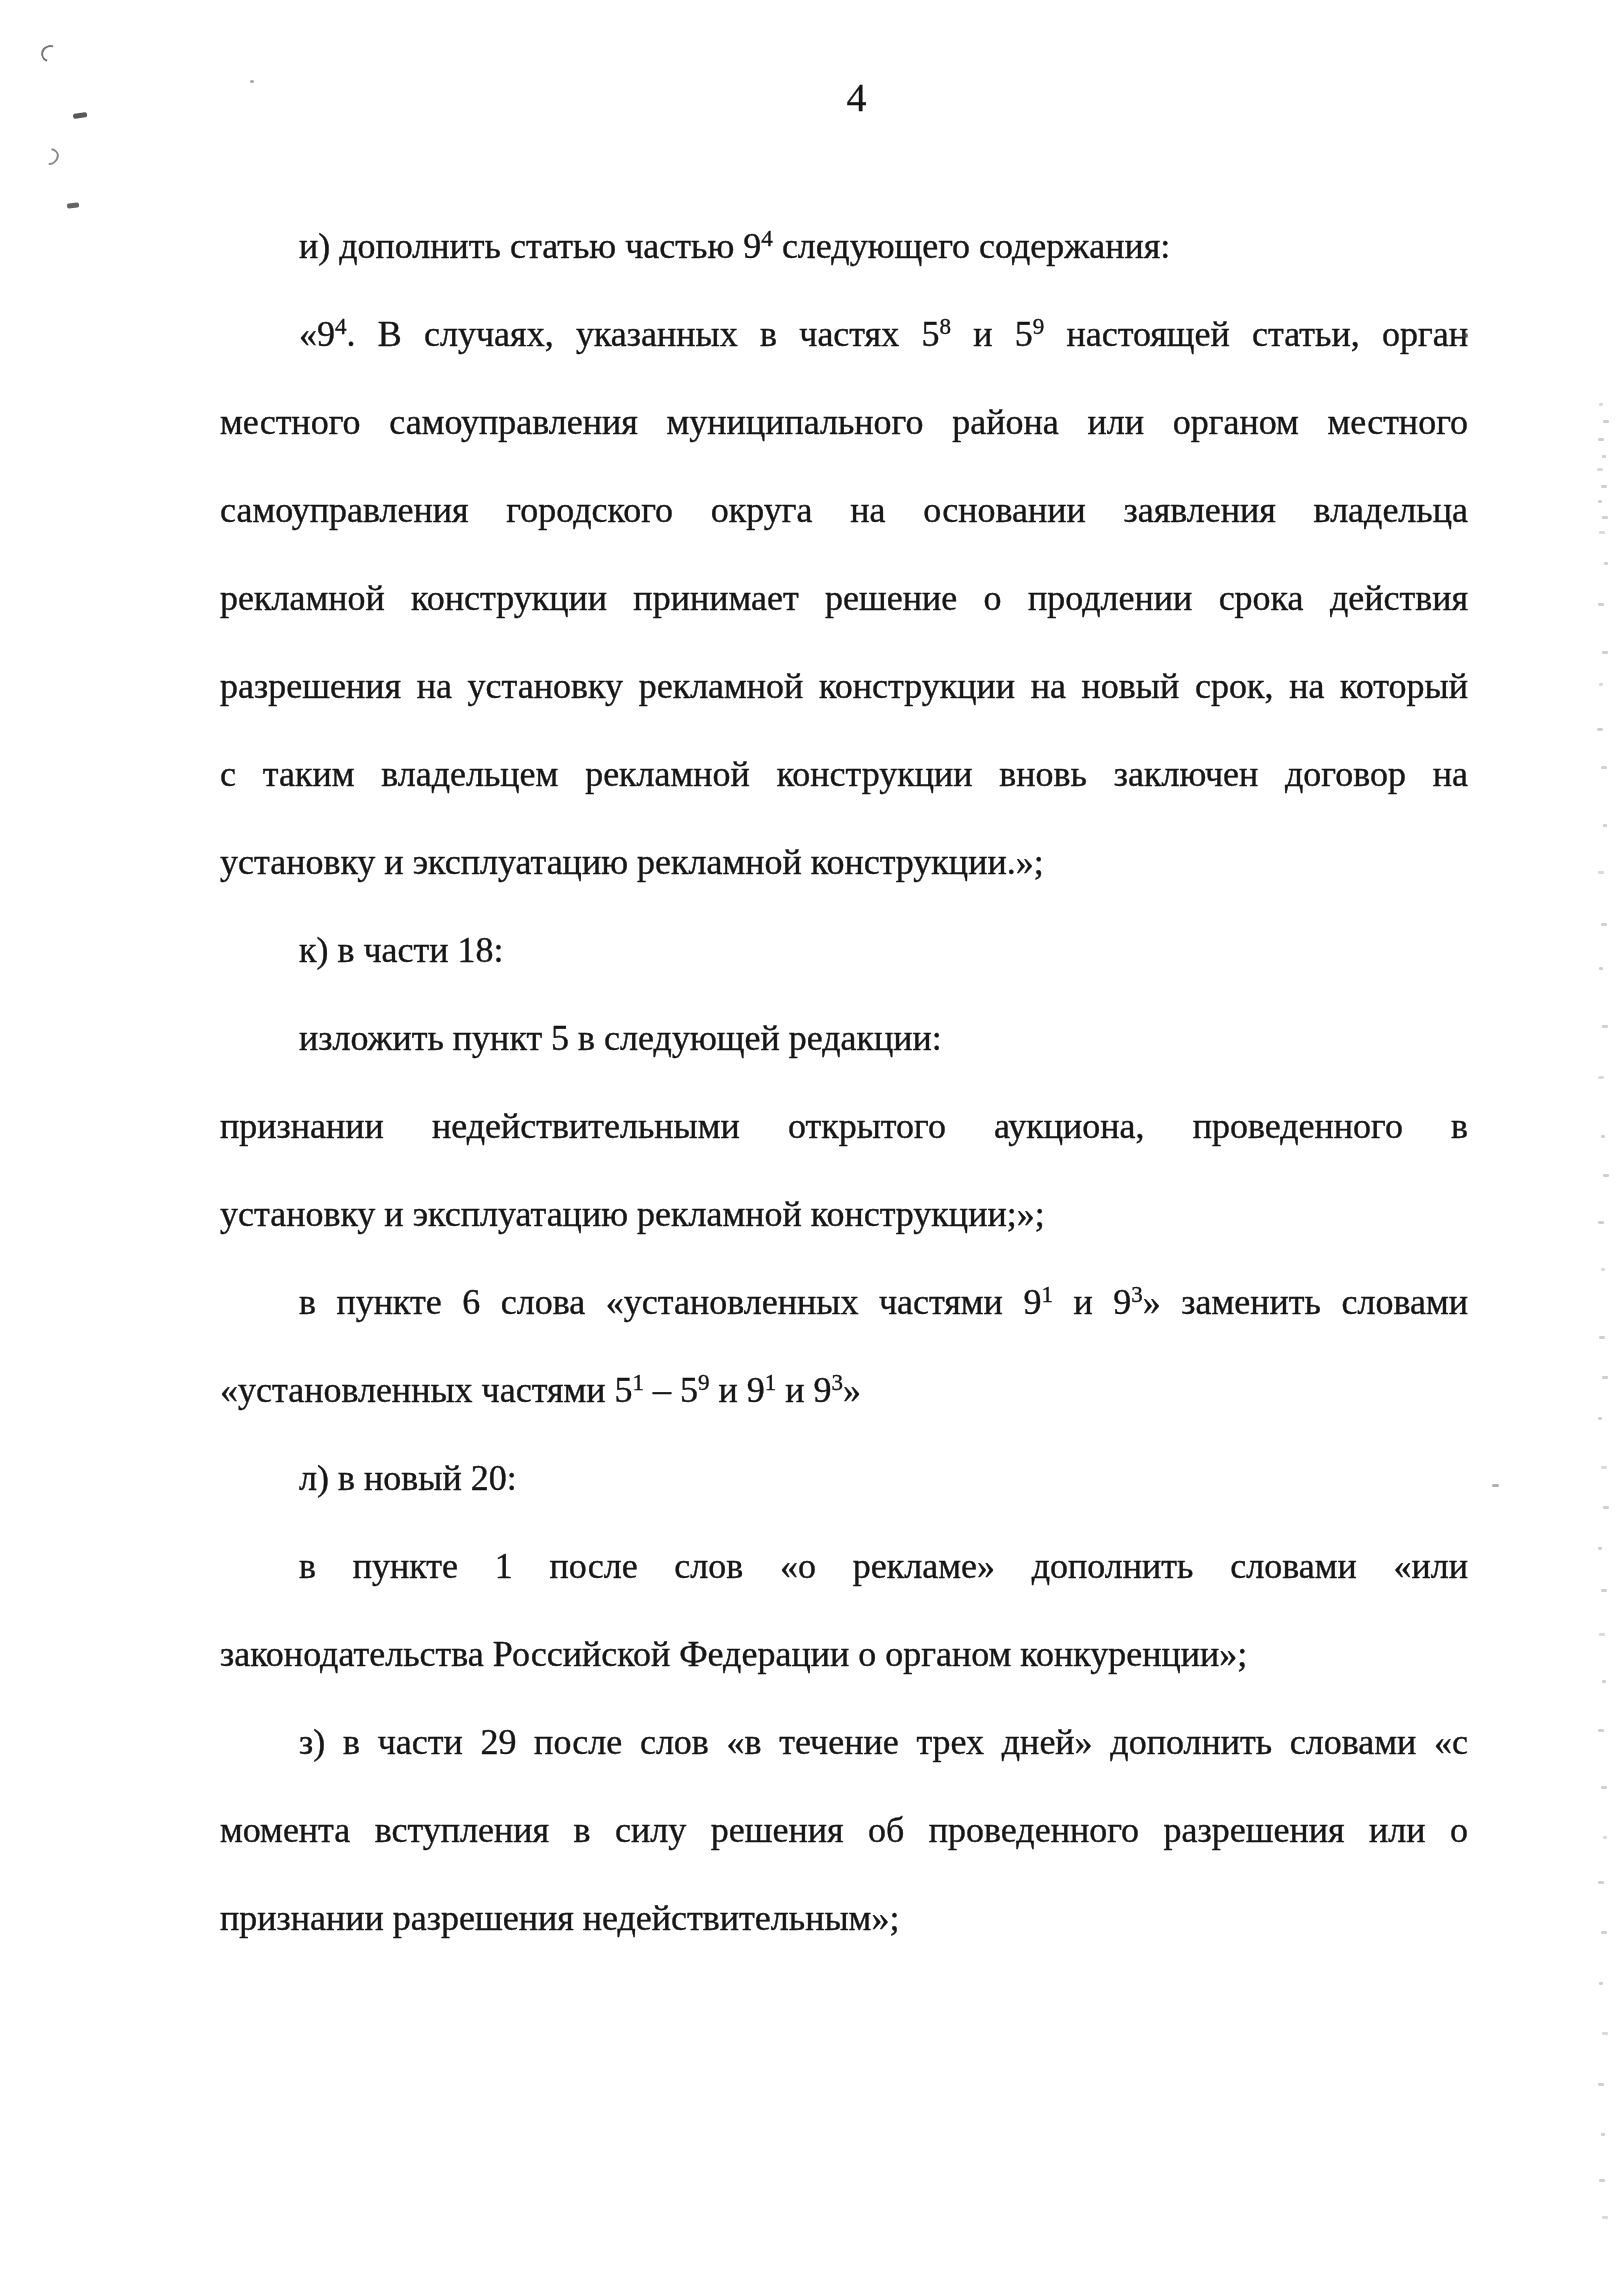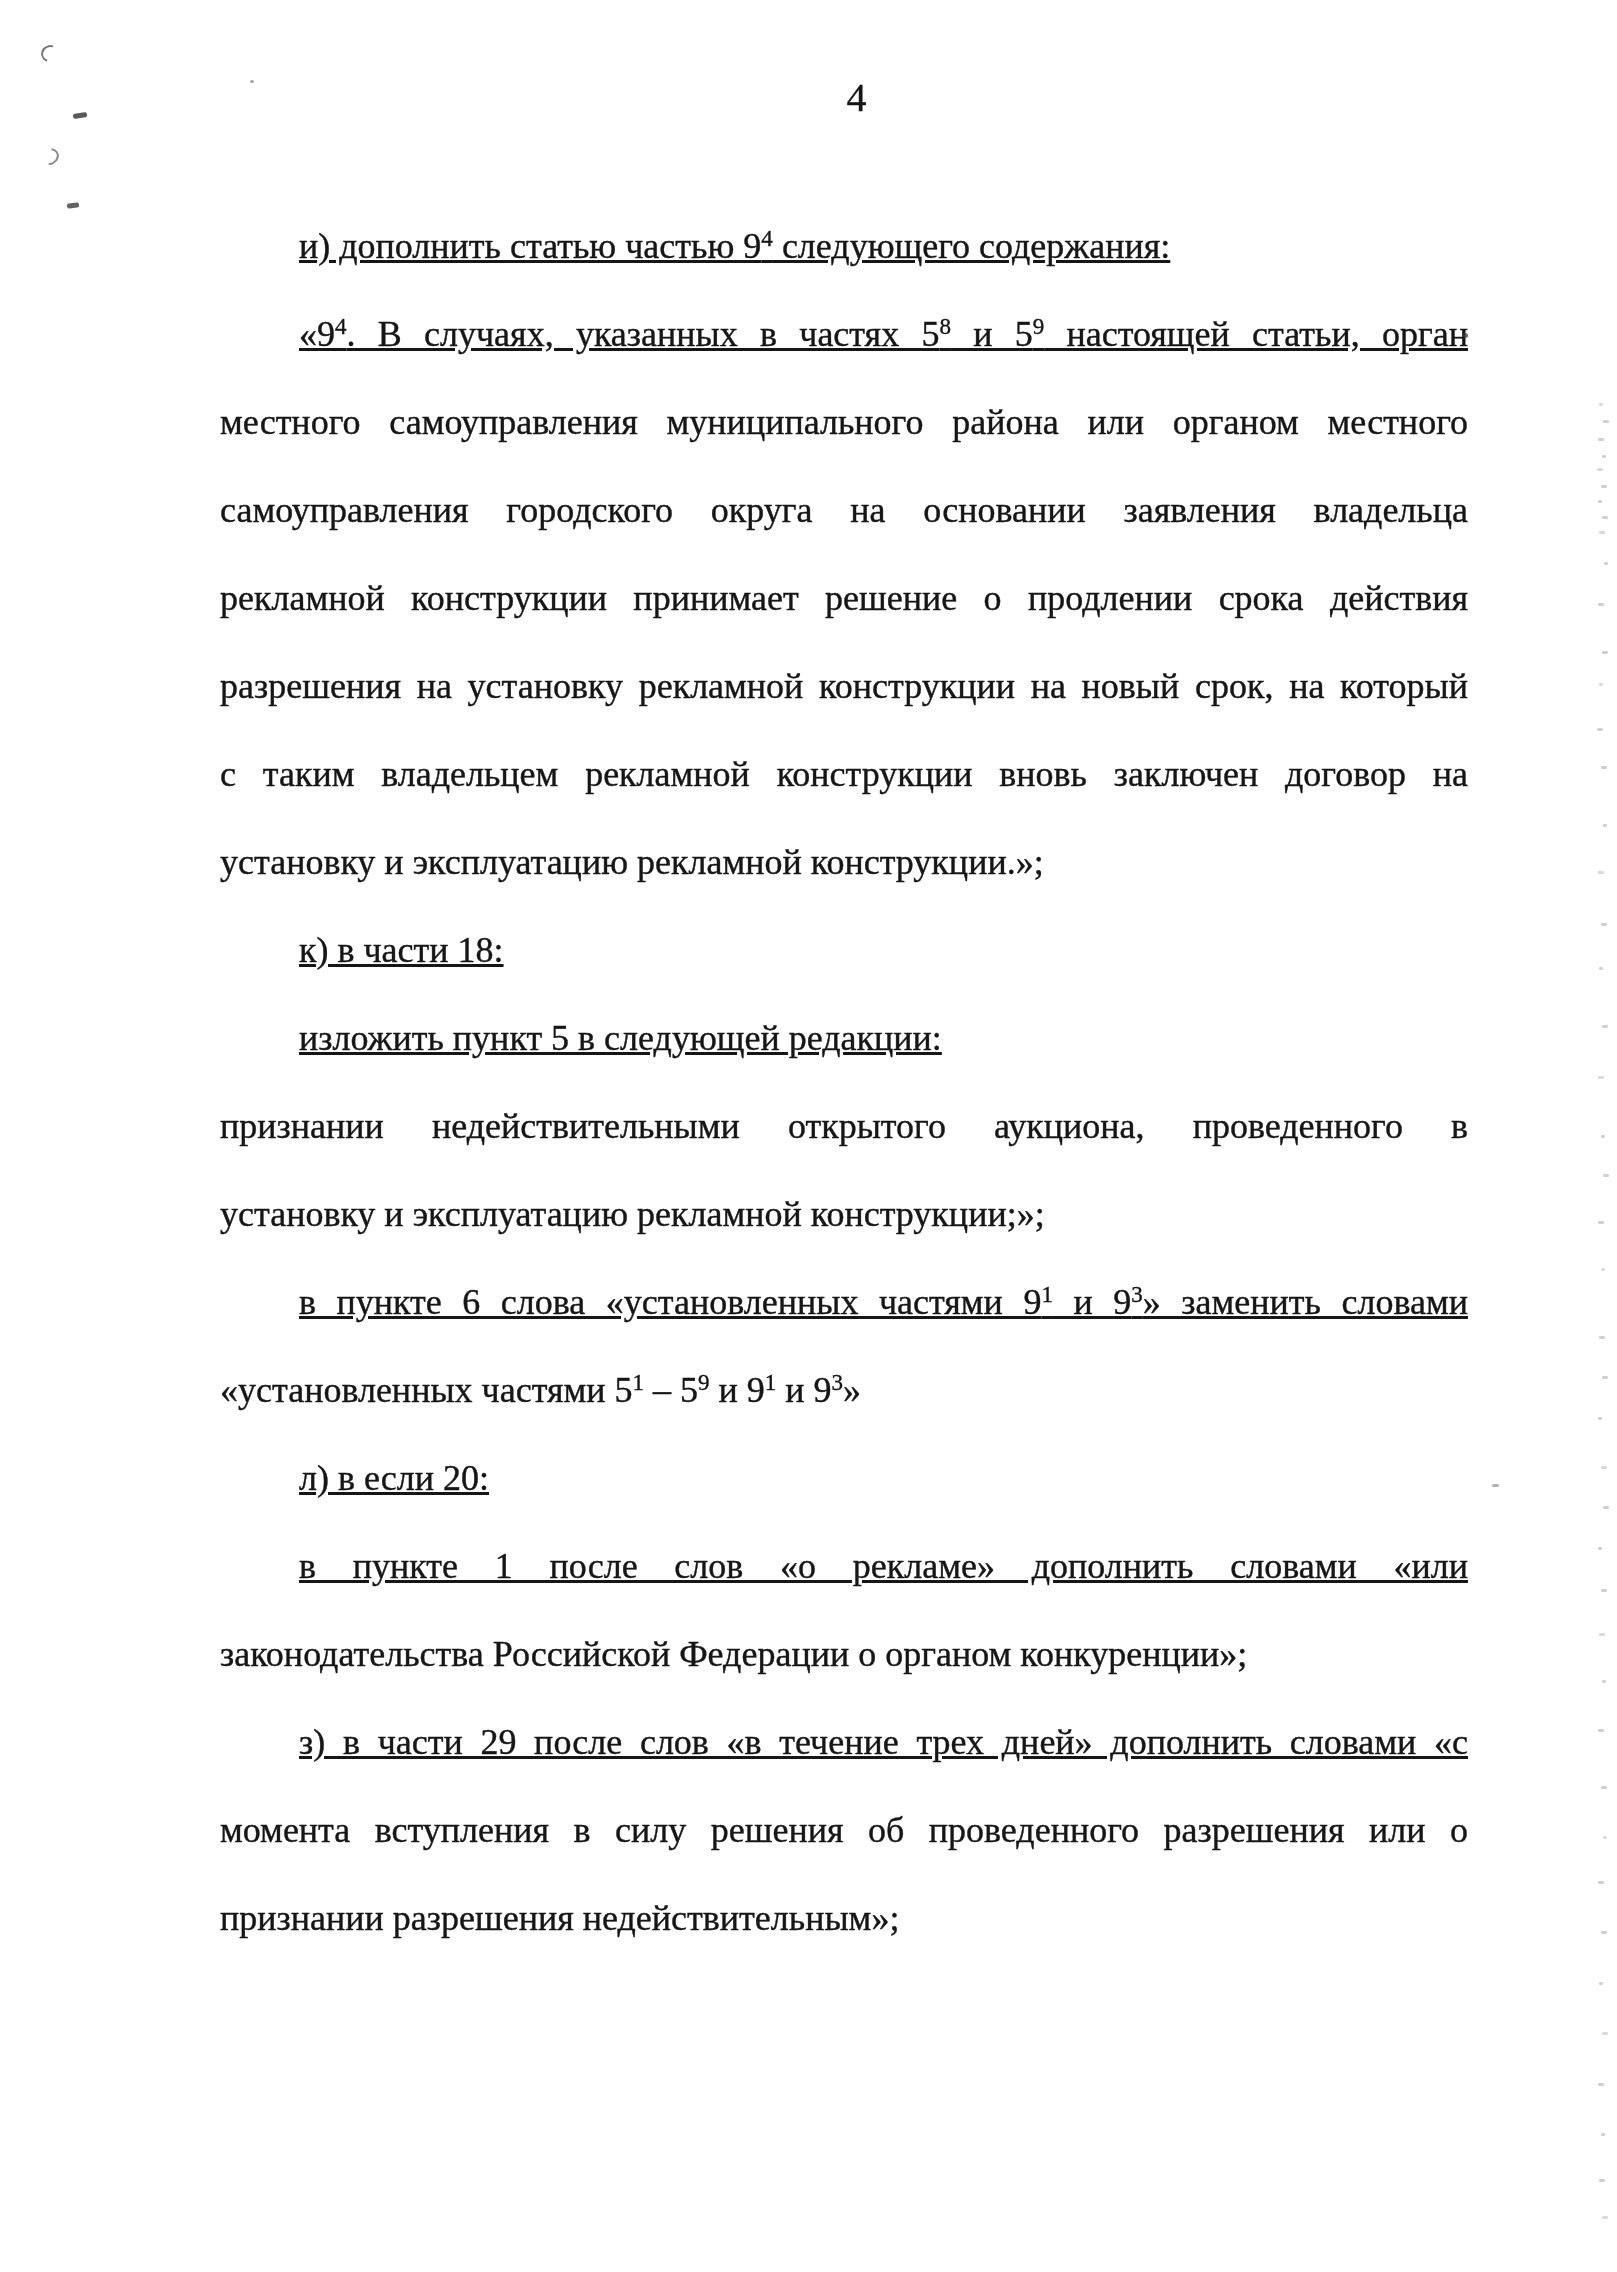--- a/index.html
+++ b/index.html
@@ -33,21 +33,20 @@
     white-space:nowrap;
     text-align:left;
   }
   .line.just{
     text-align:justify;
     text-align-last:justify;
     text-justify:inter-word;
   }
   .line.indent{
     text-indent:79px;
-    text-decoration:underline;
   }
   .line sup{
     font-size:0.64em;
     line-height:0;
     position:relative;
     top:-0.5em;
     vertical-align:baseline;
   }
   .artifacts{position:absolute;inset:0;pointer-events:none;}
   .mark{position:absolute;background:#3c3c3c;border-radius:1.9px;}
@@ -80,21 +79,21 @@
       <div class="line just">рекламной конструкции принимает решение о продлении срока действия</div>
       <div class="line just">разрешения на установку рекламной конструкции на новый срок, на который</div>
       <div class="line just">с таким владельцем рекламной конструкции вновь заключен договор на</div>
       <div class="line">установку и эксплуатацию рекламной конструкции.»;</div>
       <div class="line indent">к) в части 18:</div>
       <div class="line indent">изложить пункт 5 в следующей редакции:</div>
       <div class="line just">признании недействительными открытого аукциона, проведенного в</div>
       <div class="line">установку и эксплуатацию рекламной конструкции;»;</div>
       <div class="line just indent">в пункте 6 слова «установленных частями 9<sup>1</sup> и 9<sup>3</sup>» заменить словами</div>
       <div class="line">«установленных частями 5<sup>1</sup> – 5<sup>9</sup> и 9<sup>1</sup> и 9<sup>3</sup>»</div>
-      <div class="line indent">л) в если 20:</div>
+      <div class="line indent">л) в новый 20:</div>
       <div class="line just indent">в пункте 1 после слов «о рекламе» дополнить словами «или</div>
       <div class="line">законодательства Российской Федерации о органом конкуренции»;</div>
       <div class="line just indent">з) в части 29 после слов «в течение трех дней» дополнить словами «с</div>
       <div class="line just">момента вступления в силу решения об проведенного разрешения или о</div>
       <div class="line">признании разрешения недействительным»;</div>
     </div>
   <div class="artifacts">
       <div class="mark curl" style="left: 41px; top: 45px; width: 14.3px; height: 13px; opacity: 0.7; transform: rotate(-25deg);"></div>
       <div class="mark dash" style="left: 73px; top: 113px; width: 14.3px; height: 4.5px; opacity: 0.85; transform: rotate(-8deg);"></div>
       <div class="mark curl" style="left: 41px; top: 149px; width: 14.3px; height: 11.7px; opacity: 0.6; transform: rotate(140deg);"></div>

